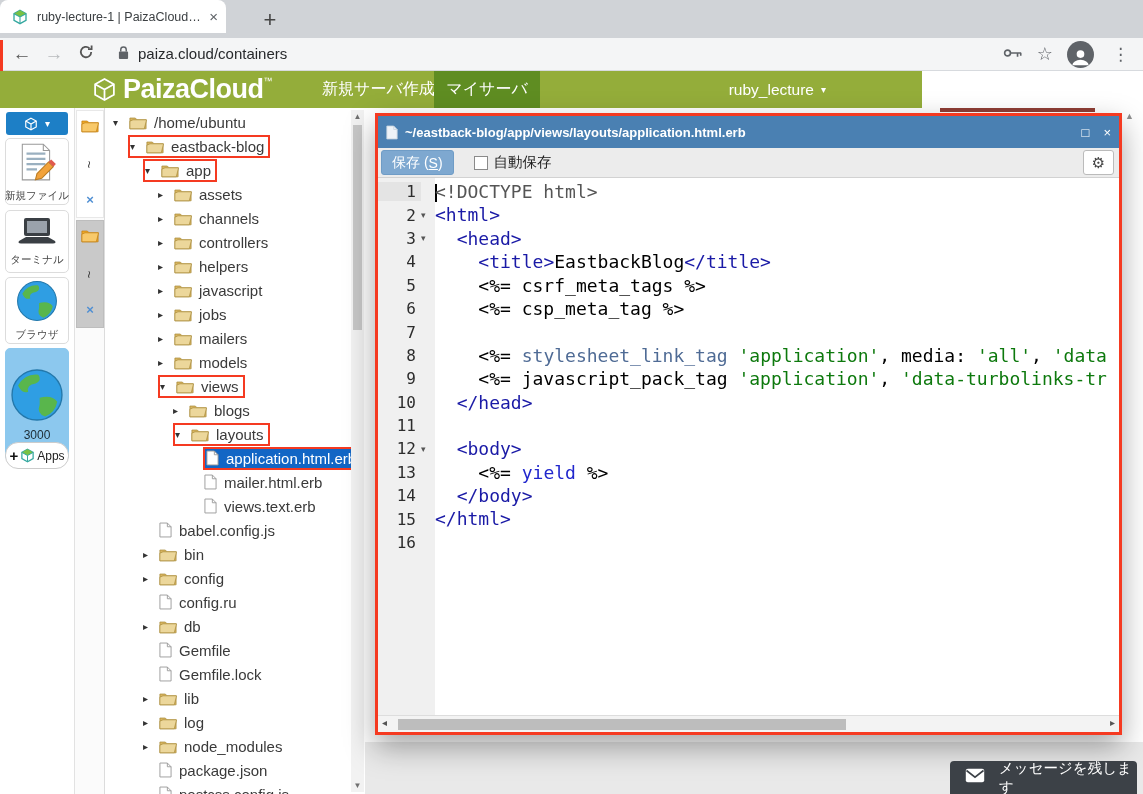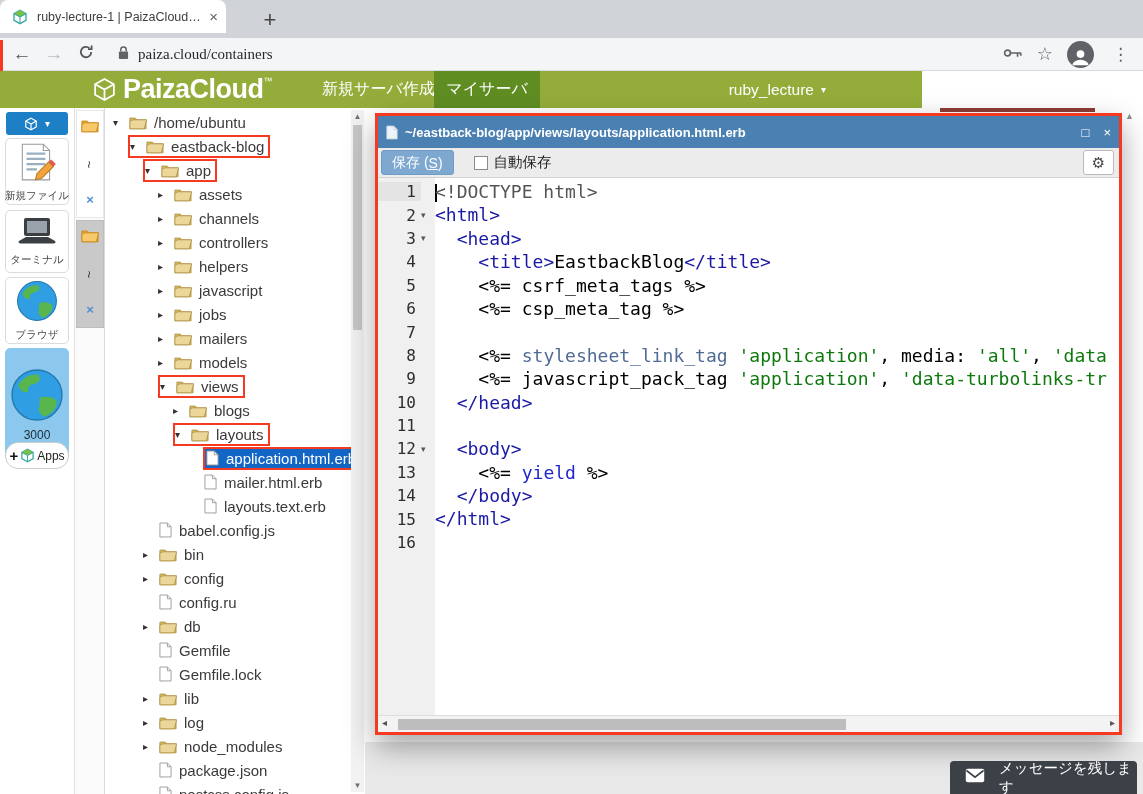--- a/index.html
+++ b/index.html
@@ -18,21 +18,21 @@
   .btab .tclose { font-size:15px; color:#5f6368; cursor:default; }
   .newtab { left:256px; top:6px; font-size:22px; color:#454545; width:28px; height:28px;
     display:flex; align-items:center; justify-content:center; }
   .winctl { right:0; top:0; height:38px; display:flex; }
   .winctl span { width:45px; height:38px; display:flex; align-items:center; justify-content:center;
     font-size:15px; color:#222; }
   .toolbar { left:0; top:38px; width:1143px; height:33px; background:#f4f5f6;
     border-bottom:1px solid #d7dade; display:flex; align-items:center; }
   .navbtn { width:32px; text-align:center; font-size:19px; color:#555; }
   .navbtn.dis { color:#b7babd; }
-  .urlzone { display:flex; align-items:center; margin-left:16px;font-family:Liberation Serif, serif; }
+  .urlzone { display:flex; align-items:flex-start; margin-left:16px; }
   .url { font-size:15px; color:#27292c; margin-left:9px; }
   .tb-right { margin-left:auto; display:flex; align-items:center; gap:14px; padding-right:10px; }
   .star { font-size:18px; color:#5f6368; }
   .avatar { width:27px; height:27px; border-radius:50%; background:#5f6368;
     display:flex; align-items:flex-end; justify-content:center; overflow:hidden; }
   .dots { font-size:17px; color:#5f6368; padding:0 4px; }
   .redslip { left:0; top:40px; width:3px; height:31px; background:var(--accent-red); }
 
   
   .appheader { left:0; top:71px; width:922px; height:37px; background:var(--brand-green); }
@@ -540,21 +540,21 @@
     <div class="tree-row" style="padding-left: 83px;">
       <span class="rowgrp">
         <span class="caret"></span>
         <span class="rowcontent">
           <span class="tree-icon">
             <svg viewBox="0 0 14 17" width="13" height="16">
               <path d="M1 1 h8 l4 4 v11 h-12 z" fill="#fff" stroke="#9a9a9a"></path>
               <path d="M9 1 v4 h4" fill="none" stroke="#9a9a9a"></path>
             </svg>
           </span>
-          <span class="tree-label">layouts.text.erb</span>
+          <span class="tree-label">views.text.erb</span>
         </span>
       </span>
     </div>
     <div class="tree-row" style="padding-left: 38px;">
       <span class="rowgrp">
         <span class="caret"></span>
         <span class="rowcontent">
           <span class="tree-icon">
             <svg viewBox="0 0 14 17" width="13" height="16">
               <path d="M1 1 h8 l4 4 v11 h-12 z" fill="#fff" stroke="#9a9a9a"></path>

